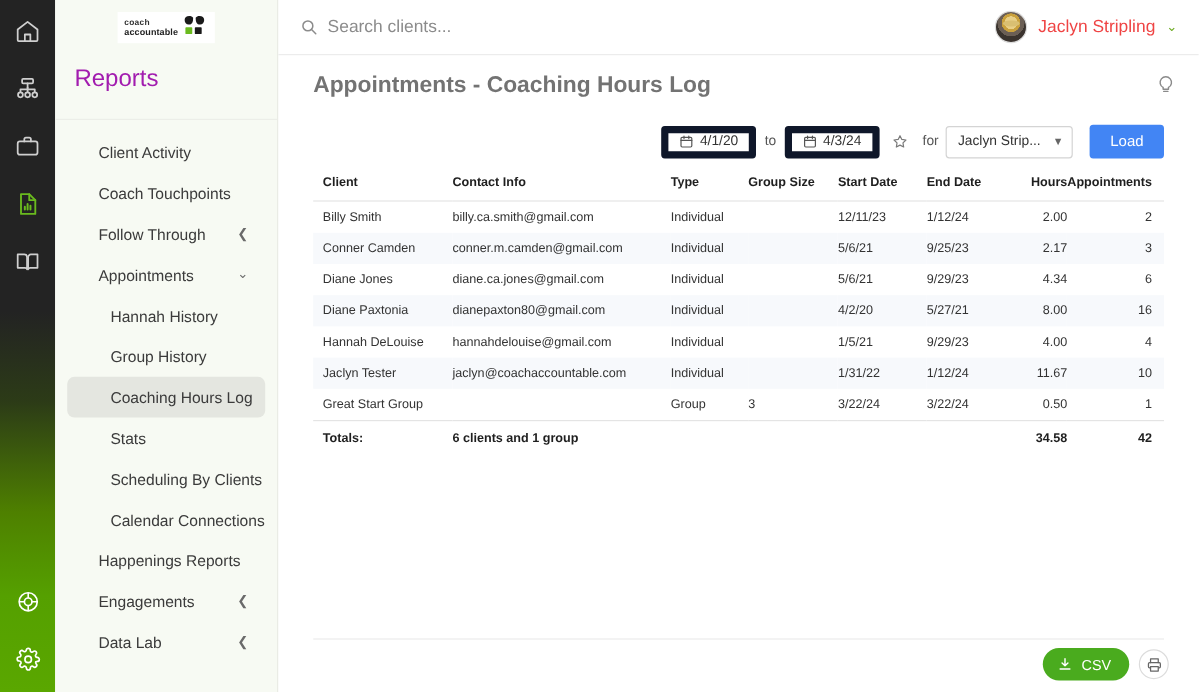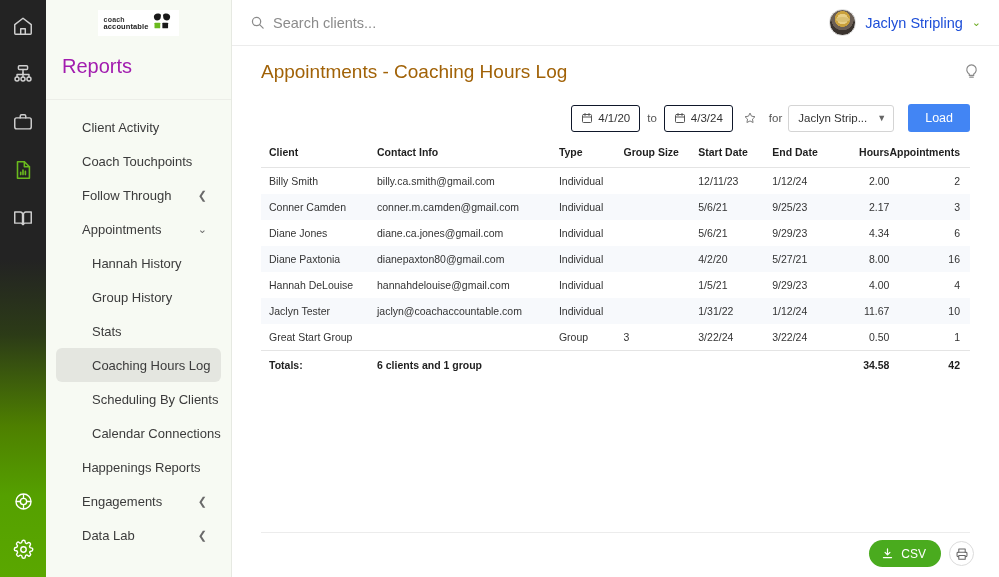--- a/index.html
+++ b/index.html
@@ -82,38 +82,38 @@
   .user { display: flex; align-items: center; gap: 9px; cursor: pointer; }
   .avatar {
     width: 27px; height: 27px; border-radius: 50%;
     background: radial-gradient(circle at 50% 36%, #e8cf87 0 26%, #c9a03c 27% 38%, #6b5f55 39% 55%, #3a332e 56% 100%);
     border: 1px solid #dcdcdc; overflow: hidden; position: relative;
   }
   .avatar::after {
     content:""; position:absolute; left:50%; top:26%; width:58%; height:22%;
     transform: translateX(-50%); border-radius: 50%; background:#d9bf72;
   }
-  .user-name { color: #1d4ed8; font-size: 14.5px; }
+  .user-name { color: #ef4444; font-size: 14.5px; }
   .user-caret { color: #6aaa1e; font-size: 11px; }
 
   .page-head {
     height: 52px; display: flex; align-items: center;
     padding: 0 18px 0 29px;
   }
-  .page-title { font-size: 19px; color: #a16207; flex: 1 1 auto; font-weight: 400;}
+  .page-title { font-size: 19px; color: #737373; flex: 1 1 auto; font-weight: 700;}
   .bulb { cursor: pointer; }
 
   .content { padding: 0 29px; position: relative; }
 
   .filters {
     display: flex; align-items: center; justify-content: flex-end;
     gap: 0; padding: 6px 0 14px 0;
   }
   .dfield {
-    height: 27px; border: 1px solid #0f172a; border-radius: 3px; background: #fff;
+    height: 27px; border: 6px solid #0f172a; border-radius: 3px; background: #fff;
     display: flex; align-items: center; gap: 5px; padding: 0 9px;
     font-size: 11.5px; color: #333; cursor: pointer;
   }
   .to-lbl { font-size: 11.5px; color: #555; padding: 0 7px; }
   .for-lbl { font-size: 11.5px; color: #555; padding: 0 6px 0 7px; }
   .star-btn {
     width: 23px; height: 27px; display:flex; align-items:center; justify-content:center;
     cursor:pointer; margin-left: 6px;
   }
   .select {
@@ -270,25 +270,25 @@
       <div class="nav-item">
         <span class="lbl">Appointments</span>
         <span class="chev down">⌄</span>
       </div>
       <div class="nav-item sub">
         <span class="lbl">Hannah History</span>
       </div>
       <div class="nav-item sub">
         <span class="lbl">Group History</span>
       </div>
+      <div class="nav-item sub active">
+        <span class="lbl">Coaching Hours Log</span>
+      </div>
       <div class="nav-item sub">
         <span class="lbl">Stats</span>
-      </div>
-      <div class="nav-item sub active">
-        <span class="lbl">Coaching Hours Log</span>
       </div>
       <div class="nav-item sub">
         <span class="lbl">Scheduling By Clients</span>
       </div>
       <div class="nav-item sub">
         <span class="lbl">Calendar Connections</span>
       </div>
       <div class="nav-item">
         <span class="lbl">Happenings Reports</span>
       </div>

